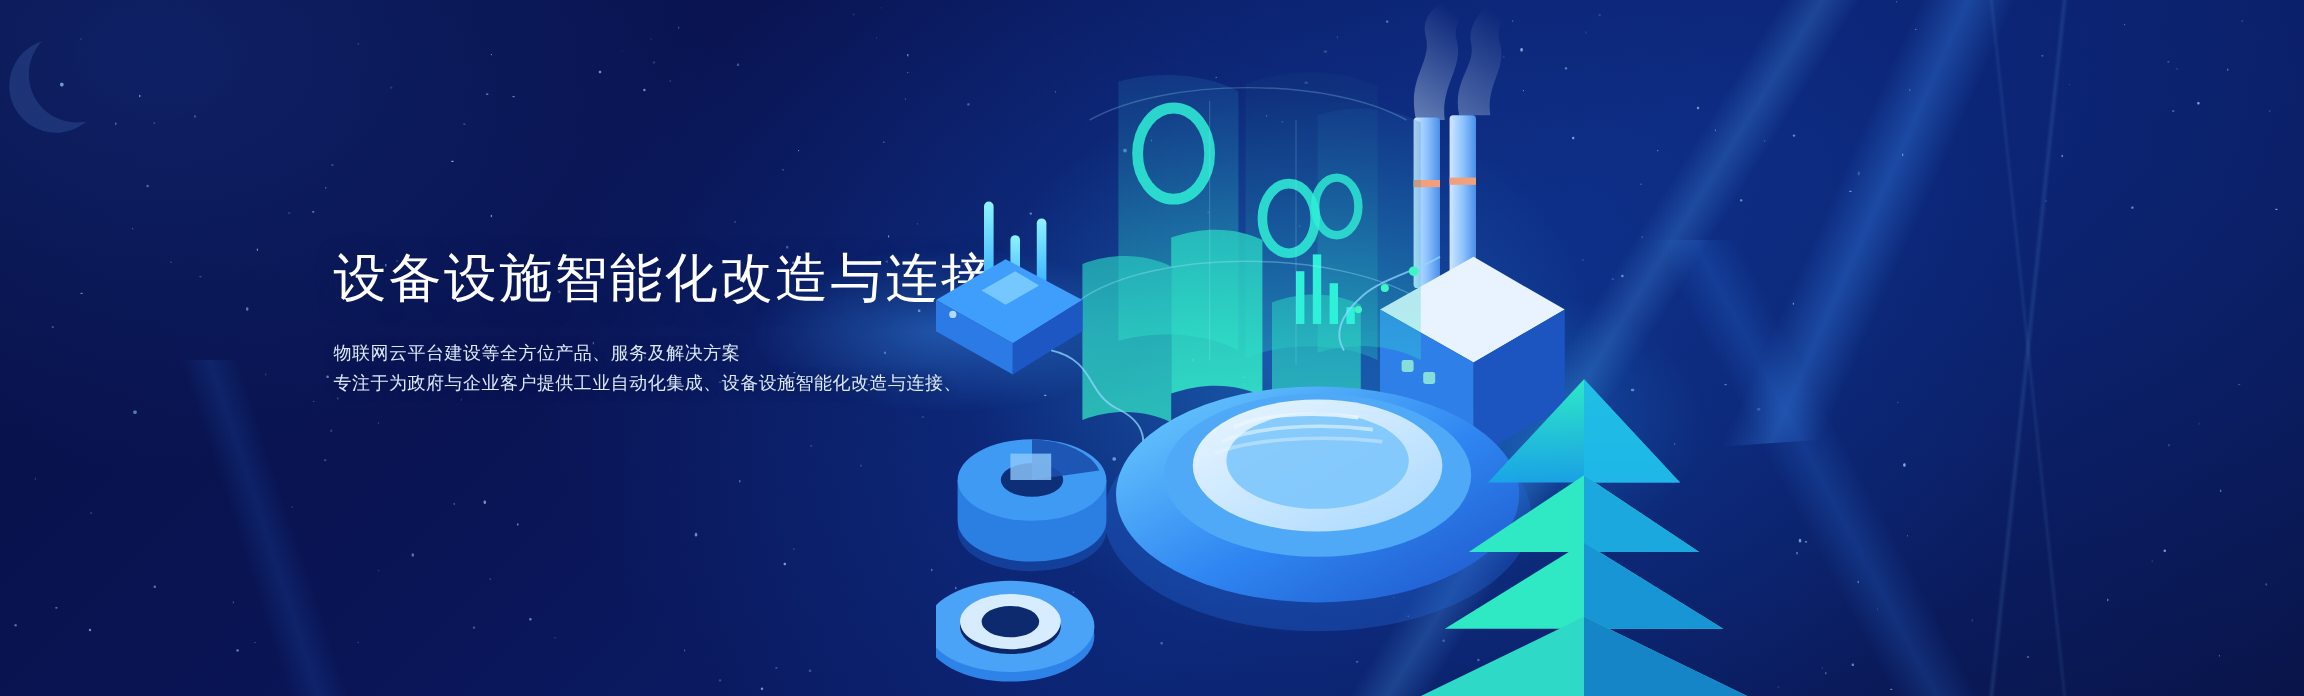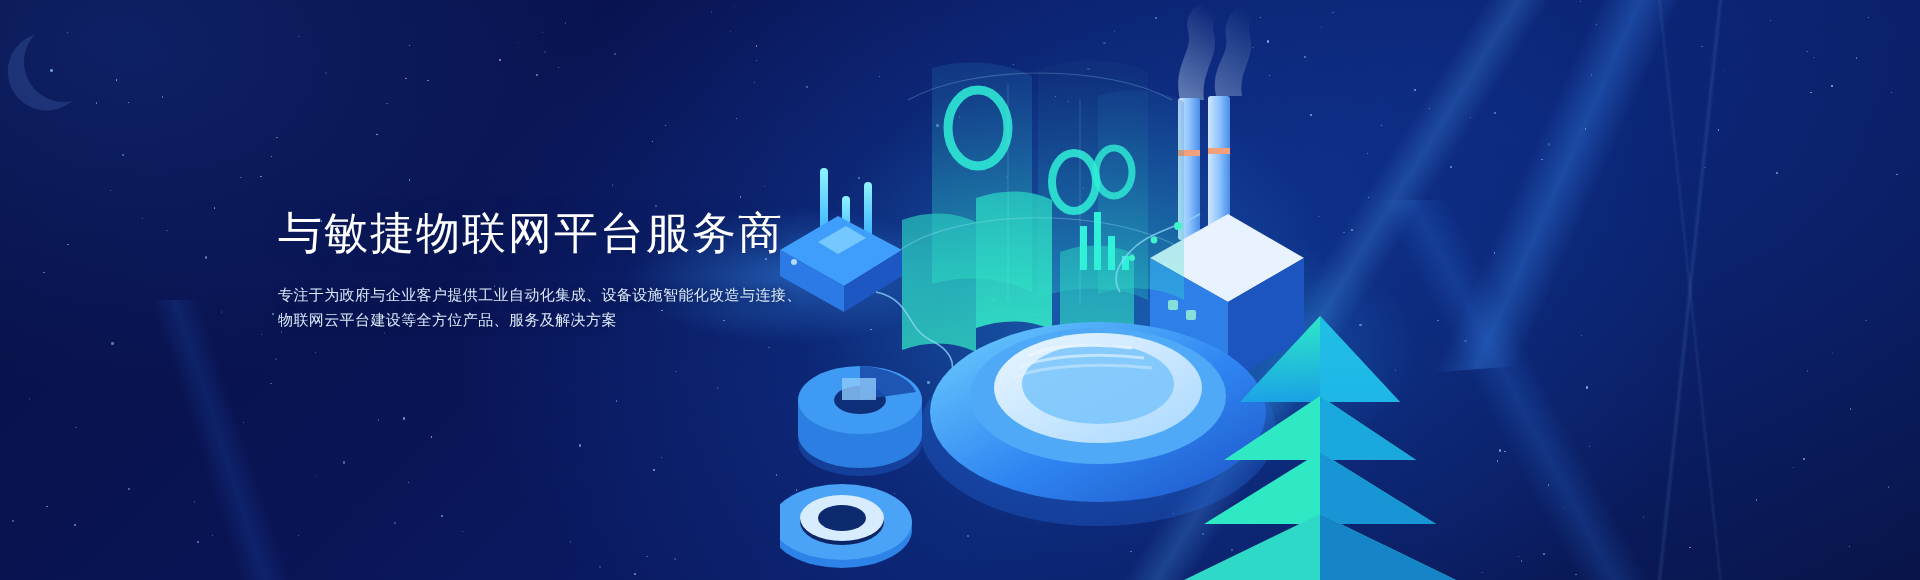--- a/index.html
+++ b/index.html
@@ -321,25 +321,25 @@
   <div class="sweep sweep-c"></div>
   <div class="sweep sweep-d"></div>
   <div class="grid-lines"></div>
   <div class="moon"></div>
   <div class="glow-bottom"></div>
   <div class="glow-core"></div>
 
   <div class="copy">
     <h1 class="headline">
       <br>
-      <span>与敏捷物联网平台服务商</span>
+      <span>设备设施智能化改造与连接</span>
     </h1>
     <div class="subcopy">
+      <div>物联网云平台建设等全方位产品、服务及解决方案</div>
       <div>专注于为政府与企业客户提供工业自动化集成、设备设施智能化改造与连接、</div>
-      <div>物联网云平台建设等全方位产品、服务及解决方案</div>
     </div>
   </div>
 
   <div class="art">
     <svg width="1140" height="580" viewBox="0 0 1140 580" xmlns="http://www.w3.org/2000/svg">
       <defs>
         <linearGradient id="gCyl" x1="0" y1="0" x2="0" y2="1">
           <stop offset="0%" stop-color="#1d5fa8" stop-opacity=".55"></stop>
           <stop offset="100%" stop-color="#2ff0cd" stop-opacity=".85"></stop>
         </linearGradient>

